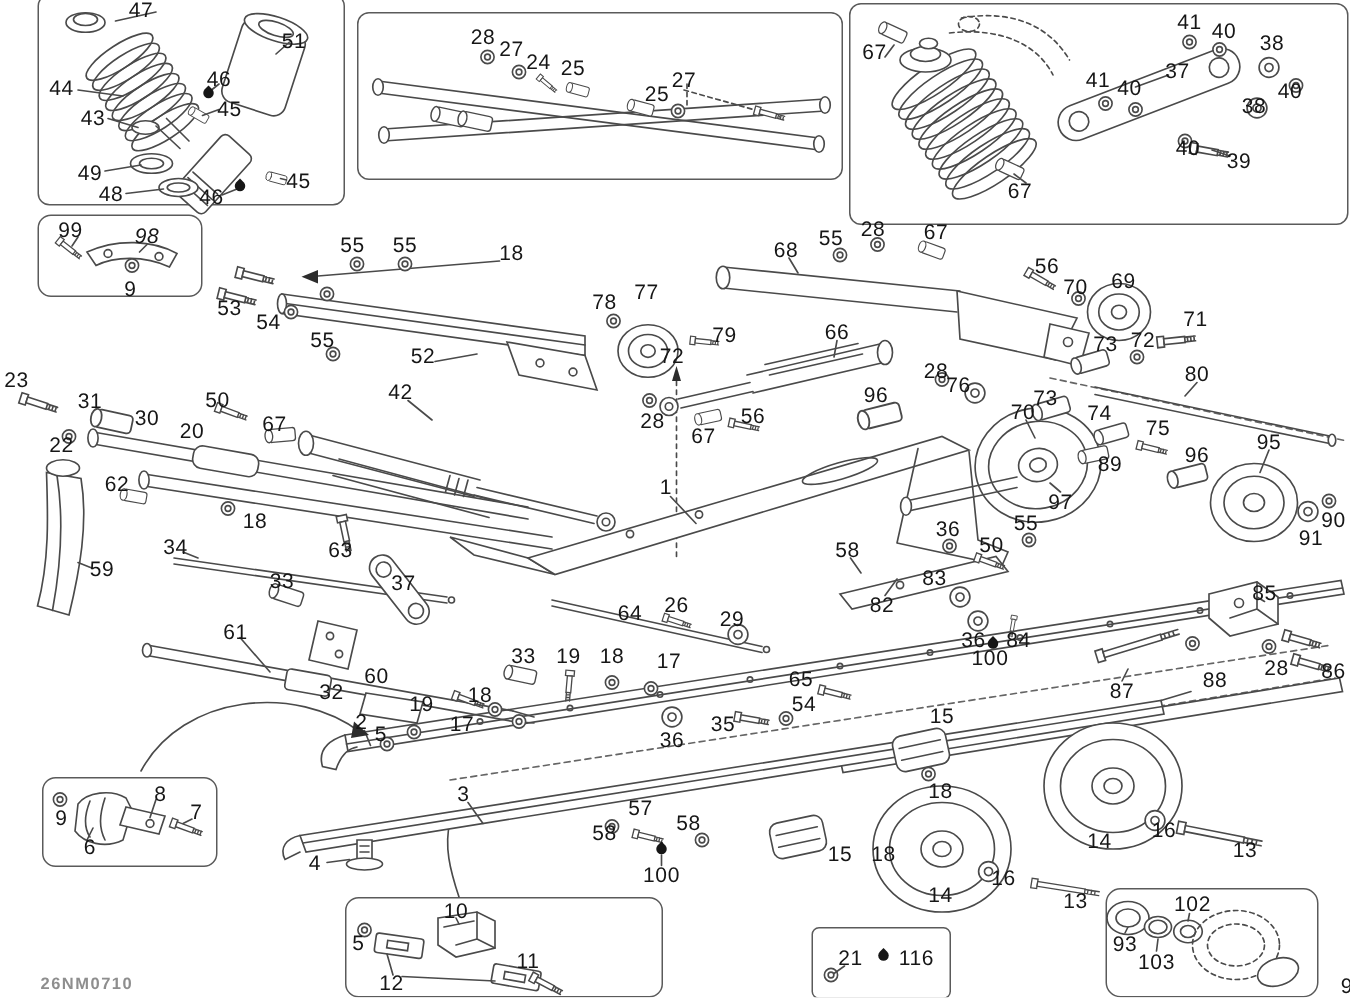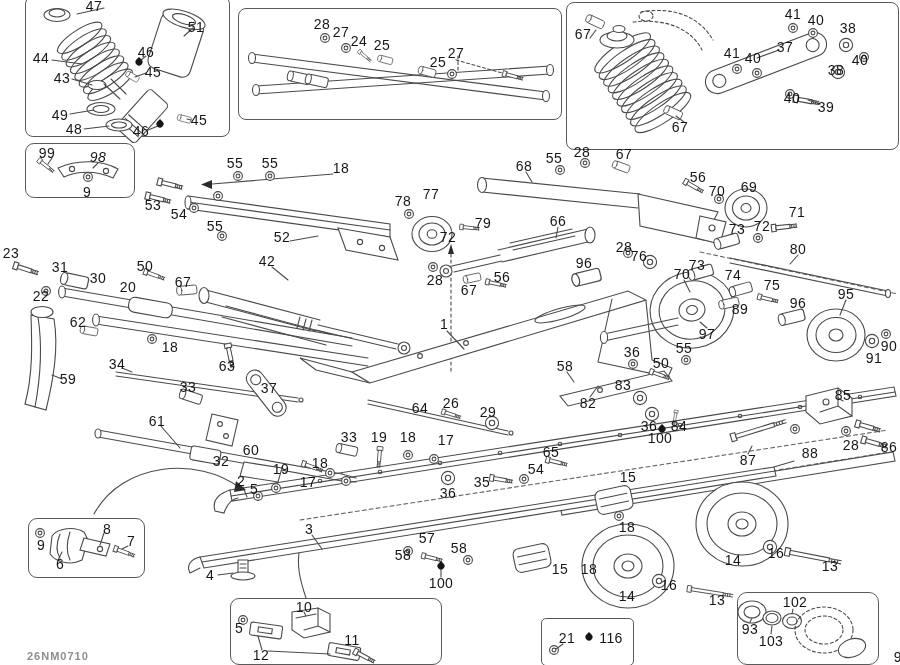--- a/index.html
+++ b/index.html
@@ -520,21 +520,21 @@
     <span class="callout" style="left: 810px; top: 441px; margin-top: 12px;">88</span>
     <span class="callout" style="left: 851px; top: 445px;">28</span>
     <span class="callout" style="left: 889px; top: 447px;">86</span>
     <span class="callout" style="left: 748px; top: 460px;">87</span>
     <span class="callout" style="left: 349px; top: 437px;">33</span>
     <span class="callout" style="left: 379px; top: 437px;">19</span>
     <span class="callout" style="left: 408px; top: 437px;">18</span>
     <span class="callout" style="left: 446px; top: 440px;">17</span>
     <span class="callout" style="left: 320px; top: 463px;">18</span>
     <span class="callout" style="left: 308px; top: 482px;">17</span>
-    <span class="callout" style="left: 551px; top: 452px; text-align: center;">65</span>
+    <span class="callout" style="left: 534px; top: 452px; text-align: center;">65</span>
     <span class="callout" style="left: 536px; top: 469px;">54</span>
     <span class="callout" style="left: 482px; top: 482px;">35</span>
     <span class="callout" style="left: 448px; top: 493px;">36</span>
     <span class="callout" style="left: 251px; top: 450px;">60</span>
     <span class="callout" style="left: 281px; top: 469px;">19</span>
     <span class="callout" style="left: 241px; top: 481px;">2</span>
     <span class="callout" style="left: 254px; top: 489px;">5</span>
     <span class="callout" style="left: 309px; top: 529px;">3</span>
     <span class="callout" style="left: 427px; top: 538px;">57</span>
     <span class="callout" style="left: 403px; top: 555px;">58</span>

